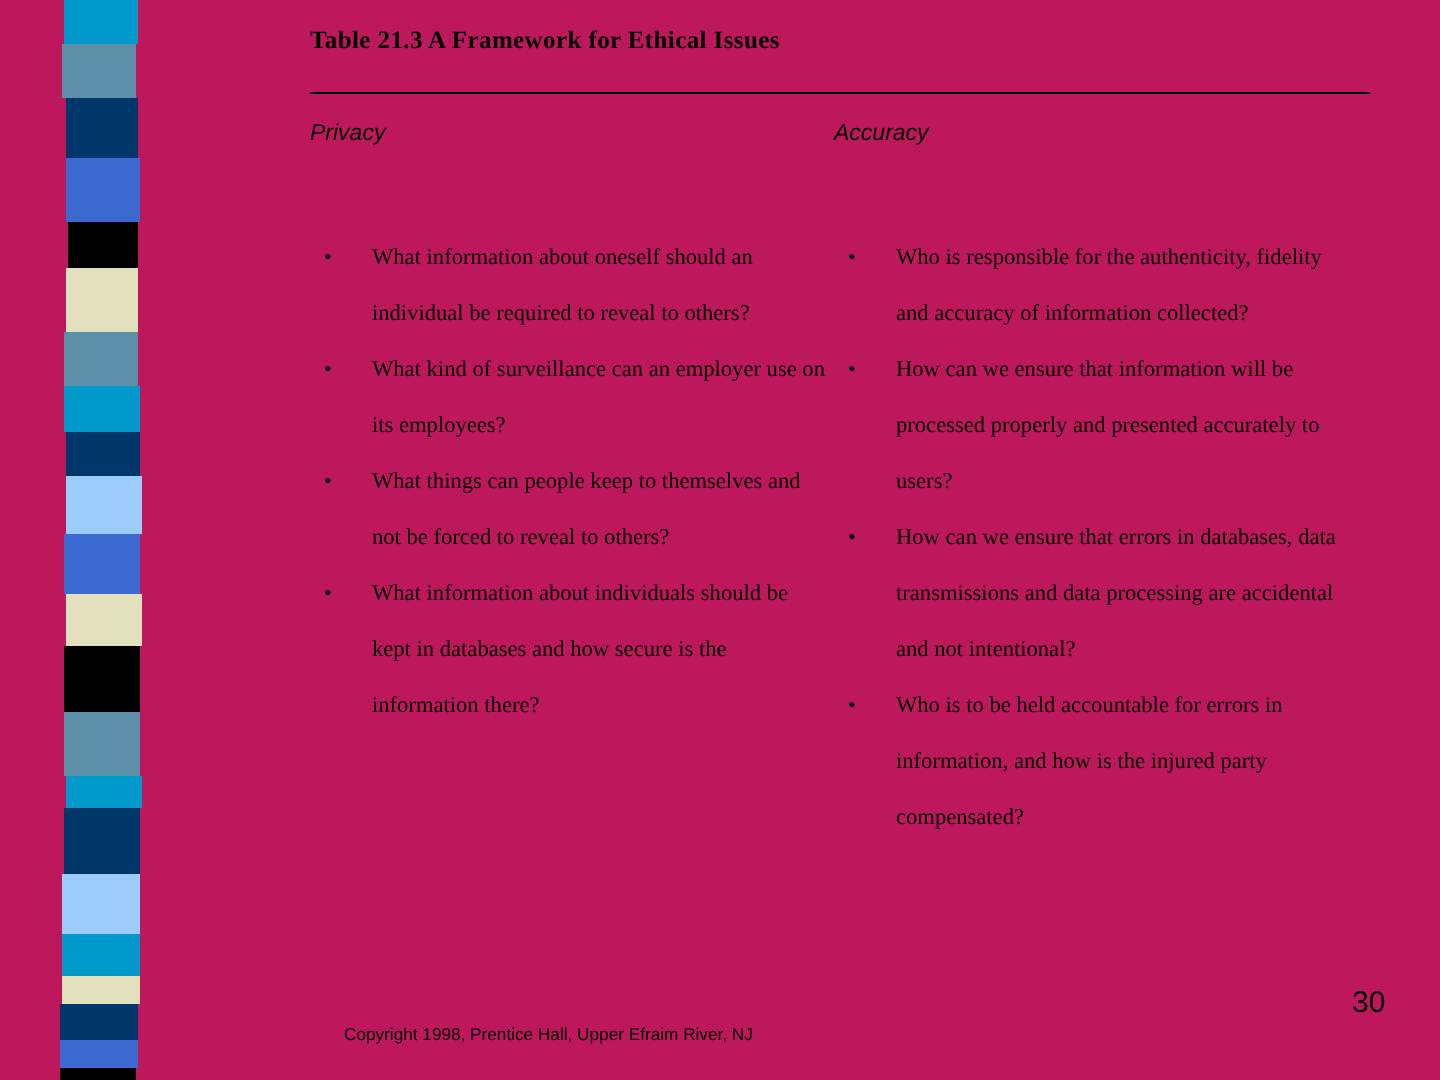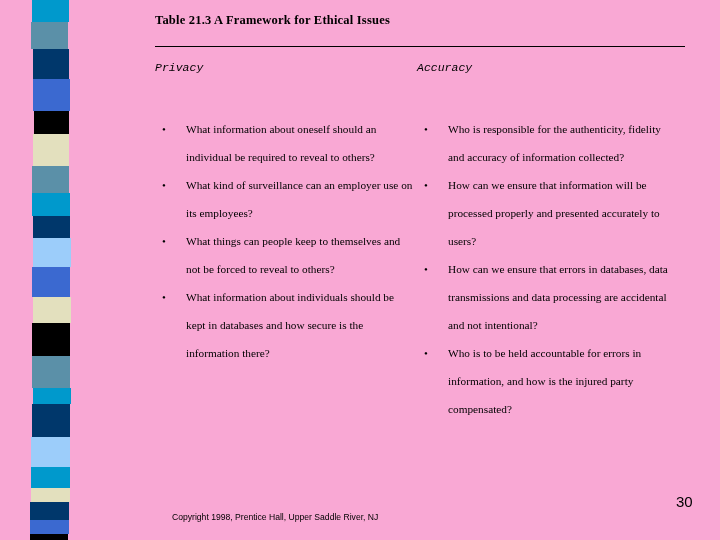--- a/index.html
+++ b/index.html
@@ -12,21 +12,21 @@
     background: #ffffff;
     font-family: "Liberation Serif", serif;
     overflow: hidden;
     position: relative;
   }
 
   #slide {
     position: relative;
     width: 720px;
     height: 540px;
-    background: #f9a8d4;
+    background: #be185d;
   }
 
   
   #color-strip {
     position: absolute;
     left: 0;
     top: 0;
     width: 90px;
     height: 540px;
   }
@@ -68,21 +68,21 @@
 
   .col {
     position: absolute;
     top: 0;
     width: 258px;
   }
   .col.left  { left: 0px; }
   .col.right { left: 262px; }
 
   .col-header {
-    font-family: Liberation Mono, monospace;
+    font-family: Liberation Sans, sans-serif;
     font-style: italic;
     font-size: 11.5px;
     color: #000000;
     height: 22px;
   }
 
   .bullet-list {
     margin: 0;
     padding: 0;
     list-style: none;
@@ -207,18 +207,18 @@
             <span class="dot">•</span>
             <span>Who is to be held accountable for errors in information, and how is the injured party compensated?</span>
           </li>
         </ul>
       </div>
 
     </div>
   </div>
 
   <div id="footer">
-    <div>Copyright 1998, Prentice Hall, Upper Saddle River, NJ</div>
+    <div>Copyright 1998, Prentice Hall, Upper Efraim River, NJ</div>
   </div>
 
   <div id="page-number">30</div>
 
 </div>
 
 </body></html>

